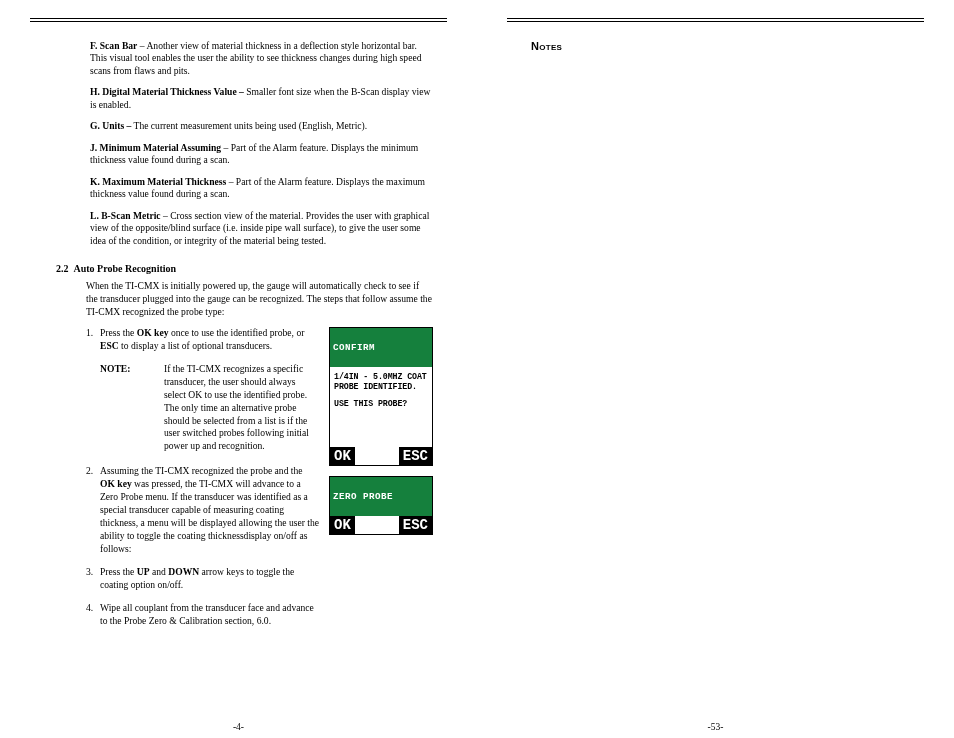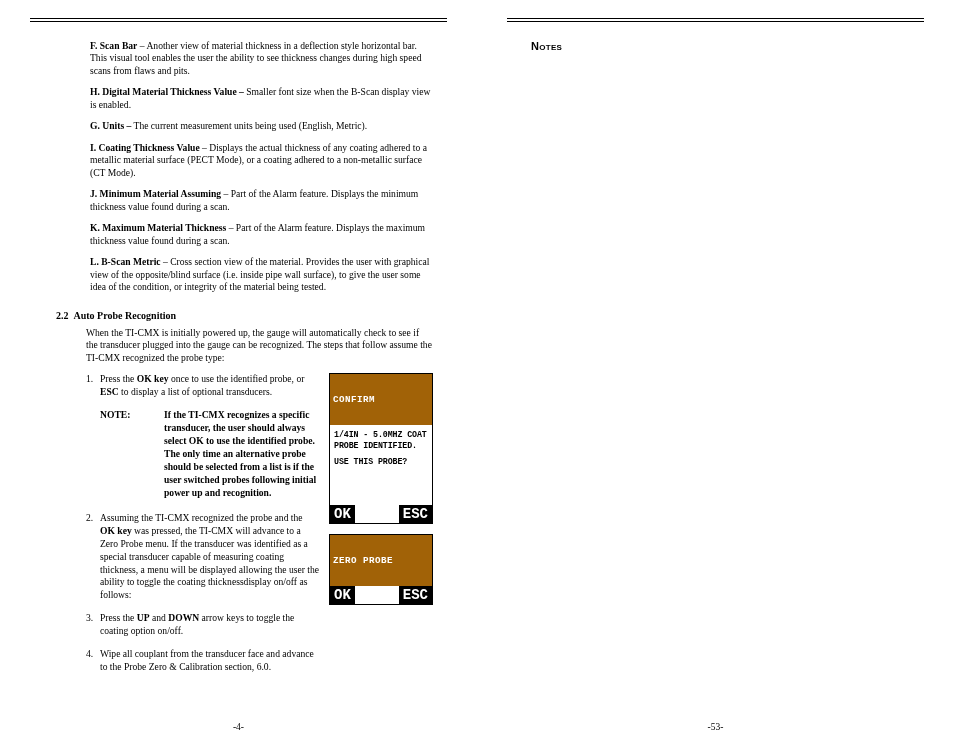--- a/index.html
+++ b/index.html
@@ -43,32 +43,32 @@
     margin-left: 56px;
     margin-right: 14px;
   }
   .col-text { flex: 1; }
   .col-imgs { width: 104px; display: flex; flex-direction: column; gap: 10px; }
 
   .step { margin-bottom: 10px; display: flex; font-size: 9.6px; line-height: 1.35; }
   .step > span:first-child { width: 14px; flex: 0 0 14px; }
   .note { margin: 0 0 12px 14px; font-size: 9.6px; line-height: 1.35; }
   .note-label { font-weight: bold; float: left; width: 40px; }
-  .note-body { margin-left: 64px; font-weight: bold; }
+  .note-body { margin-left: 64px; }
 
   
   .dev {
     border: 1.5px solid #000;
     width: 104px;
     font-family: 'Courier New', monospace;
     font-weight: bold;
     font-size: 9.2px;
     background: #fff;
   }
-  .dev-title { background: #a16207; color: #fff; padding: 20px 3px; letter-spacing: 0.5px; }
+  .dev-title { background: #15803d; color: #fff; padding: 14px 3px; letter-spacing: 0.5px; }
   .dev-body  { padding: 5px 4px; min-height: 80px; line-height: 1.25; font-size: 8.3px; letter-spacing: -0.1px; }
   .dev-body p { margin-bottom: 6px; }
   .dev-foot  {
     display: flex; justify-content: space-between;
     background: #fff;
   }
   .dev-foot span {
     background: #000; color: #fff; padding: 1px 4px; font-size: 14px;
     display: inline-block;
   }
@@ -100,21 +100,20 @@
 <div class="page">
   <div class="rule-wrap">
     <hr class="rule">
       <hr class="rule">
   </div>
 
   <div class="defs">
       <p class="def-item"><b>F.  Scan Bar</b> – Another view of material thickness in a deflection style horizontal bar. This visual tool enables the user the ability to see thickness changes during high speed scans from flaws and pits.</p>
       <p class="def-item"><b>H. Digital Material Thickness Value –</b> Smaller font size when the B-Scan display view is enabled.</p>
       <p class="def-item"><b>G. Units –</b> The current measurement units being used (English, Metric).</p>
-      <p class="def-item"><b>I.  Coating Thickness Value</b> – Displays the actual thickness of any coating adhered to a metallic material surface (PECT Mode), or a coating adhered to a non-metallic surface (CT Mode).</p>
       <p class="def-item"><b>J.  Minimum Material Assuming</b> – Part of the Alarm feature. Displays the minimum thickness value found during a scan.</p>
       <p class="def-item"><b>K. Maximum Material Thickness</b> – Part of the Alarm feature. Displays the maximum thickness value found during a scan.</p>
       <p class="def-item"><b>L. B-Scan Metric</b> – Cross section view of the material. Provides the user with graphical view of the opposite/blind surface (i.e. inside pipe wall surface), to give the user some idea of the condition, or integrity of the material being tested.</p>
     </div>
 
   <div class="sec-head">
     <span>2.2</span>&nbsp;&nbsp;<span>Auto Probe Recognition</span>
   </div>
   <p class="sec-intro">When the TI-CMX is initially powered up, the gauge will automatically check to see if the transducer plugged into the gauge can be recognized. The steps that follow assume the TI-CMX recognized the probe type:</p>
 

